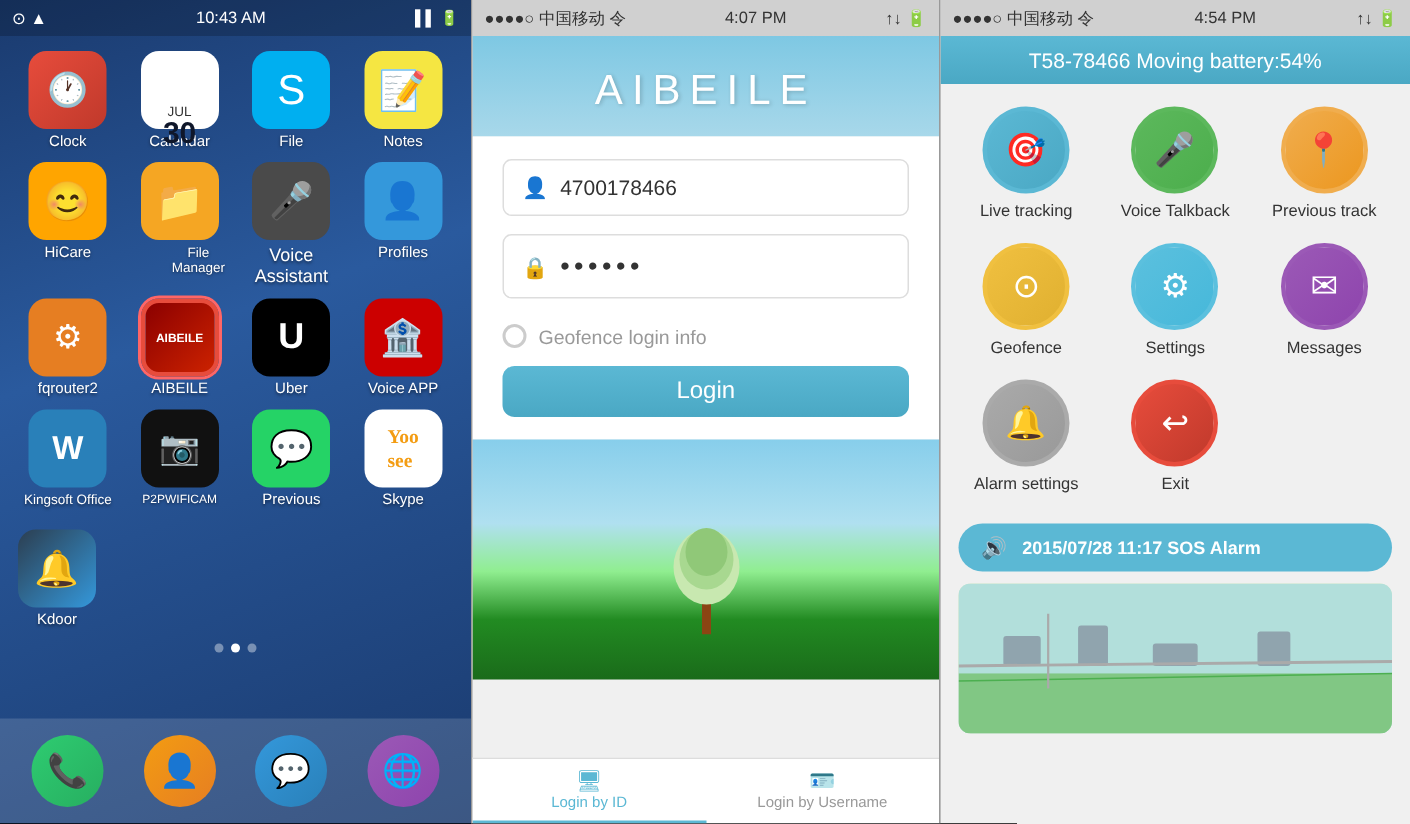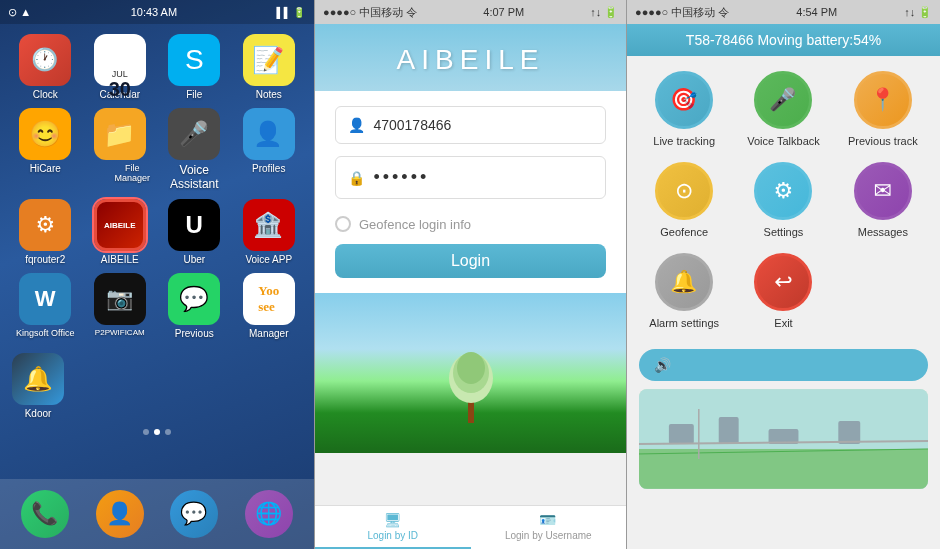--- a/index.html
+++ b/index.html
@@ -396,21 +396,21 @@
       <span class="app-label" style="font-size:8px;">P2PWIFICAM</span>
     </div>
 
     <div class="app-item">
       <div class="app-icon whatsapp-icon" style="font-size:24px;">💬</div>
       <span class="app-label">Previous</span>
     </div>
 
     <div class="app-item">
       <div class="app-icon yoosee-icon" style="font-size:13px; font-weight:bold; color:#f39c12;">Yoo<br>see</div>
-      <span class="app-label">Manager</span>
+      <span class="app-label">Skype</span>
     </div>
   </div>
 
   <div class="row-kdoor">
     <div class="app-item" style="width:52px;">
       <div class="kdoor-icon-wrap">🔔</div>
       <span class="app-label">Kdoor</span>
     </div>
   </div>
 
@@ -516,20 +516,21 @@
       <span class="tracker-label">Alarm settings</span>
     </div>
     <div class="tracker-btn">
       <div class="tracker-circle tc-red">↩</div>
       <span class="tracker-label">Exit</span>
     </div>
     <div></div>
   </div>
   <div class="alarm-bar">
     <span class="alarm-speaker">🔊</span>
+    <span class="alarm-text">2015/07/28 11:17 SOS Alarm</span>
   </div>
   <div class="map-preview">
     <svg width="100%" height="100%" viewBox="0 0 290 100">
       <rect width="290" height="100" fill="#b2dfdb"></rect>
       <rect y="60" width="290" height="40" fill="#81c784"></rect>
       <line x1="0" y1="65" x2="290" y2="60" stroke="#4caf50" stroke-width="1"></line>
       <rect x="30" y="35" width="25" height="20" fill="#90a4ae" rx="2"></rect>
       <rect x="80" y="28" width="20" height="27" fill="#90a4ae" rx="2"></rect>
       <rect x="130" y="40" width="30" height="15" fill="#90a4ae" rx="2"></rect>
       <rect x="200" y="32" width="22" height="23" fill="#90a4ae" rx="2"></rect>

